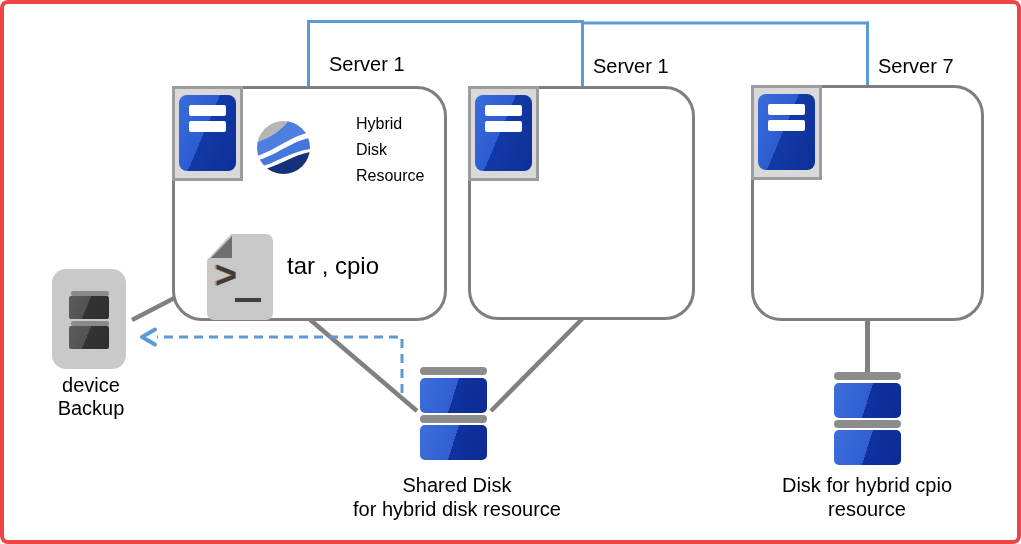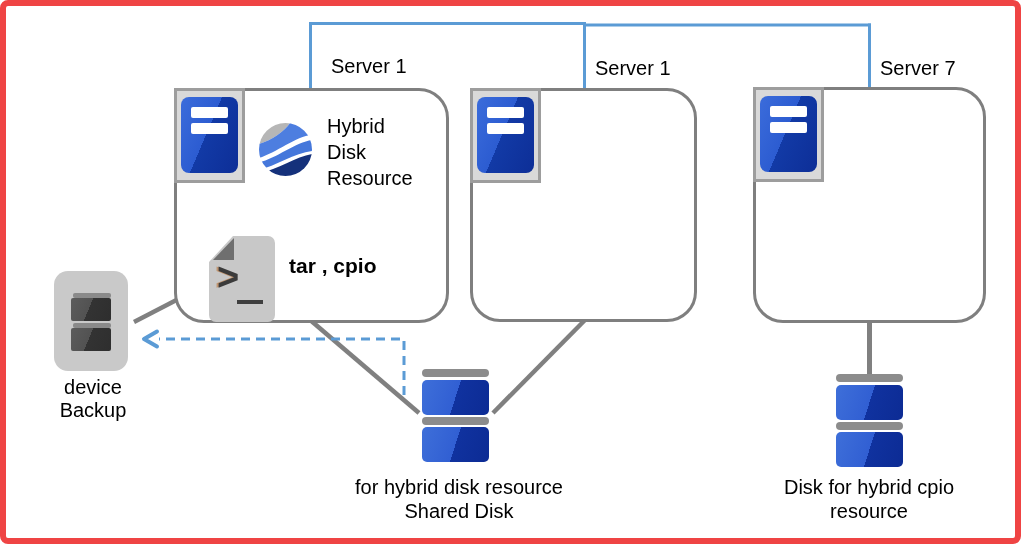--- a/index.html
+++ b/index.html
@@ -1,21 +1,21 @@
 <!DOCTYPE html>
 <html style="--interconnect_blue: #5b9bd5; --line_gray: #808080; --box_border_gray: #7f7f7f; --icon_frame_gray: #d9d9d9; --server_tower_blue_light: #2c5cd1; --server_tower_blue_dark: #0d2e97; --disk_bar_gray: #8c8c8c; --disk_blue_light: #315fd3; --disk_blue_dark: #0c2b94; --backup_body_gray: #c9c9c9; --sphere_gray: #b6b6b6; --sphere_wave_blue: #4d7ee0; --sphere_navy: #15317b;"><head>
 <meta charset="utf-8">
 <style>
   html,body{margin:0;padding:0;background:#ffffff;}
   *{box-sizing:border-box;}
   .canvas{
     position:relative;
     width:1021px;height:544px;
     background:#fff;
-    border:6px solid #ef4444;
+    border:4px solid #ef4444;
     border-radius:8px;
     overflow:hidden;
     font-family:"Liberation Sans", sans-serif;
     color:#000;
   }
   .lines-svg{position:absolute;left:0;top:0;z-index:1;}
   
   .server-box{
     position:absolute;
     background:#fff;
@@ -48,22 +48,23 @@
     position:absolute;left:10px;
     width:37px;height:11px;
     background:#fff;border-radius:2px;
   }
   .server-icon .bar.b1{top:10px;}
   .server-icon .bar.b2{top:26px;}
   
   .sphere-icon{position:absolute;z-index:3;}
   .resource-label{
     position:absolute;
-    font-size:20px;line-height:26px;
-    z-index:3;
+    font-size:16px;line-height:26px;
+    z-index:3;
+    margin-left:31px;
   }
   
   .script-icon{
     position:absolute;
     width:66px;height:86px;
     z-index:3;
   }
   .script-icon .page{
     position:absolute;left:0;top:0;width:100%;height:100%;
     background:#c8c8c8;border-radius:7px;
@@ -76,21 +77,21 @@
   }
   .script-icon .prompt{
     position:absolute;left:8px;top:20px;
     font-size:38px;font-weight:bold;color:#3b3b3b;
     text-shadow:-2px 0 0 rgba(186,108,40,0.55);
   }
   .script-icon .underscore{
     position:absolute;left:28px;top:64px;
     width:26px;height:4px;background:#3f3f3f;
   }
-  .tools-label{position:absolute;font-size:21px;white-space:nowrap;z-index:3;font-weight:bold;}
+  .tools-label{position:absolute;font-size:24px;white-space:nowrap;z-index:3;}
   
   .backup-icon{
     position:absolute;left:48px;top:265px;
     width:74px;height:100px;
     background:var(--backup_body_gray,#c9c9c9);
     border-radius:14px;z-index:3;
   }
   .backup-icon .slot{
     position:absolute;left:19px;width:38px;height:5px;
     background:#8a8a8a;border-radius:2px;
@@ -220,22 +221,22 @@
     <div>Backup</div>
   </div>
 
   <div class="disk-icon" style="left:416px;top:363px">
     <div class="cap" style="top:0"></div>
     <div class="platter" style="top:11px"></div>
     <div class="cap" style="top:48px"></div>
     <div class="platter" style="top:58px"></div>
   </div>
   <div class="caption" style="left:333px;top:469px;width:240px">
+    <div>Shared Disk</div>
     <div>for hybrid disk resource</div>
-    <div>Shared Disk</div>
   </div>
 
   <div class="disk-icon" style="left:830px;top:368px">
     <div class="cap" style="top:0"></div>
     <div class="platter" style="top:11px"></div>
     <div class="cap" style="top:48px"></div>
     <div class="platter" style="top:58px"></div>
   </div>
   <div class="caption" style="left:743px;top:469px;width:240px">
     <div>Disk for hybrid cpio</div>

